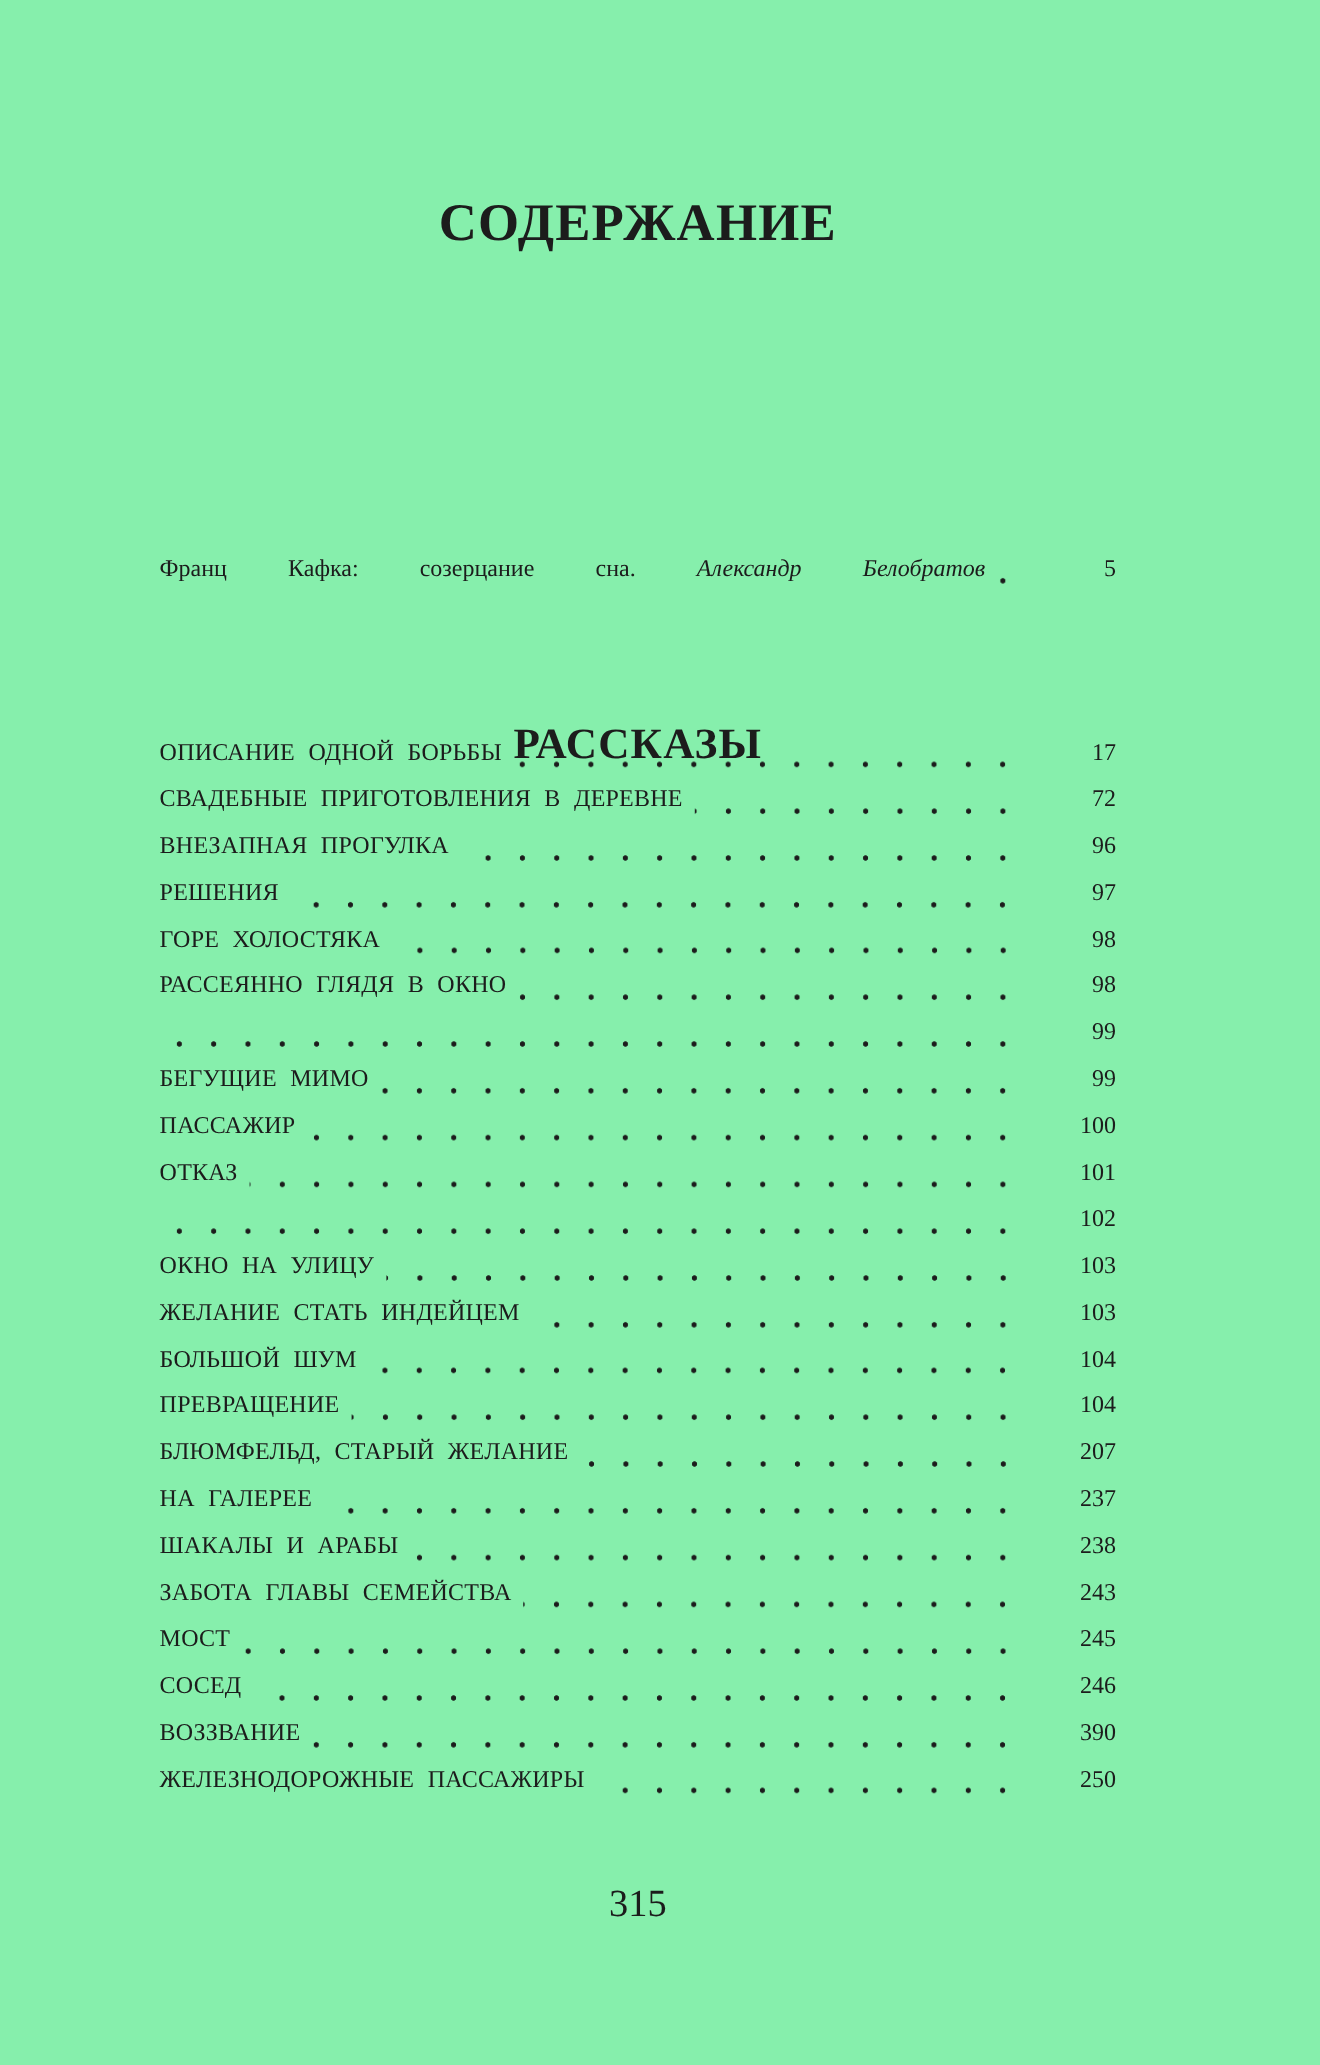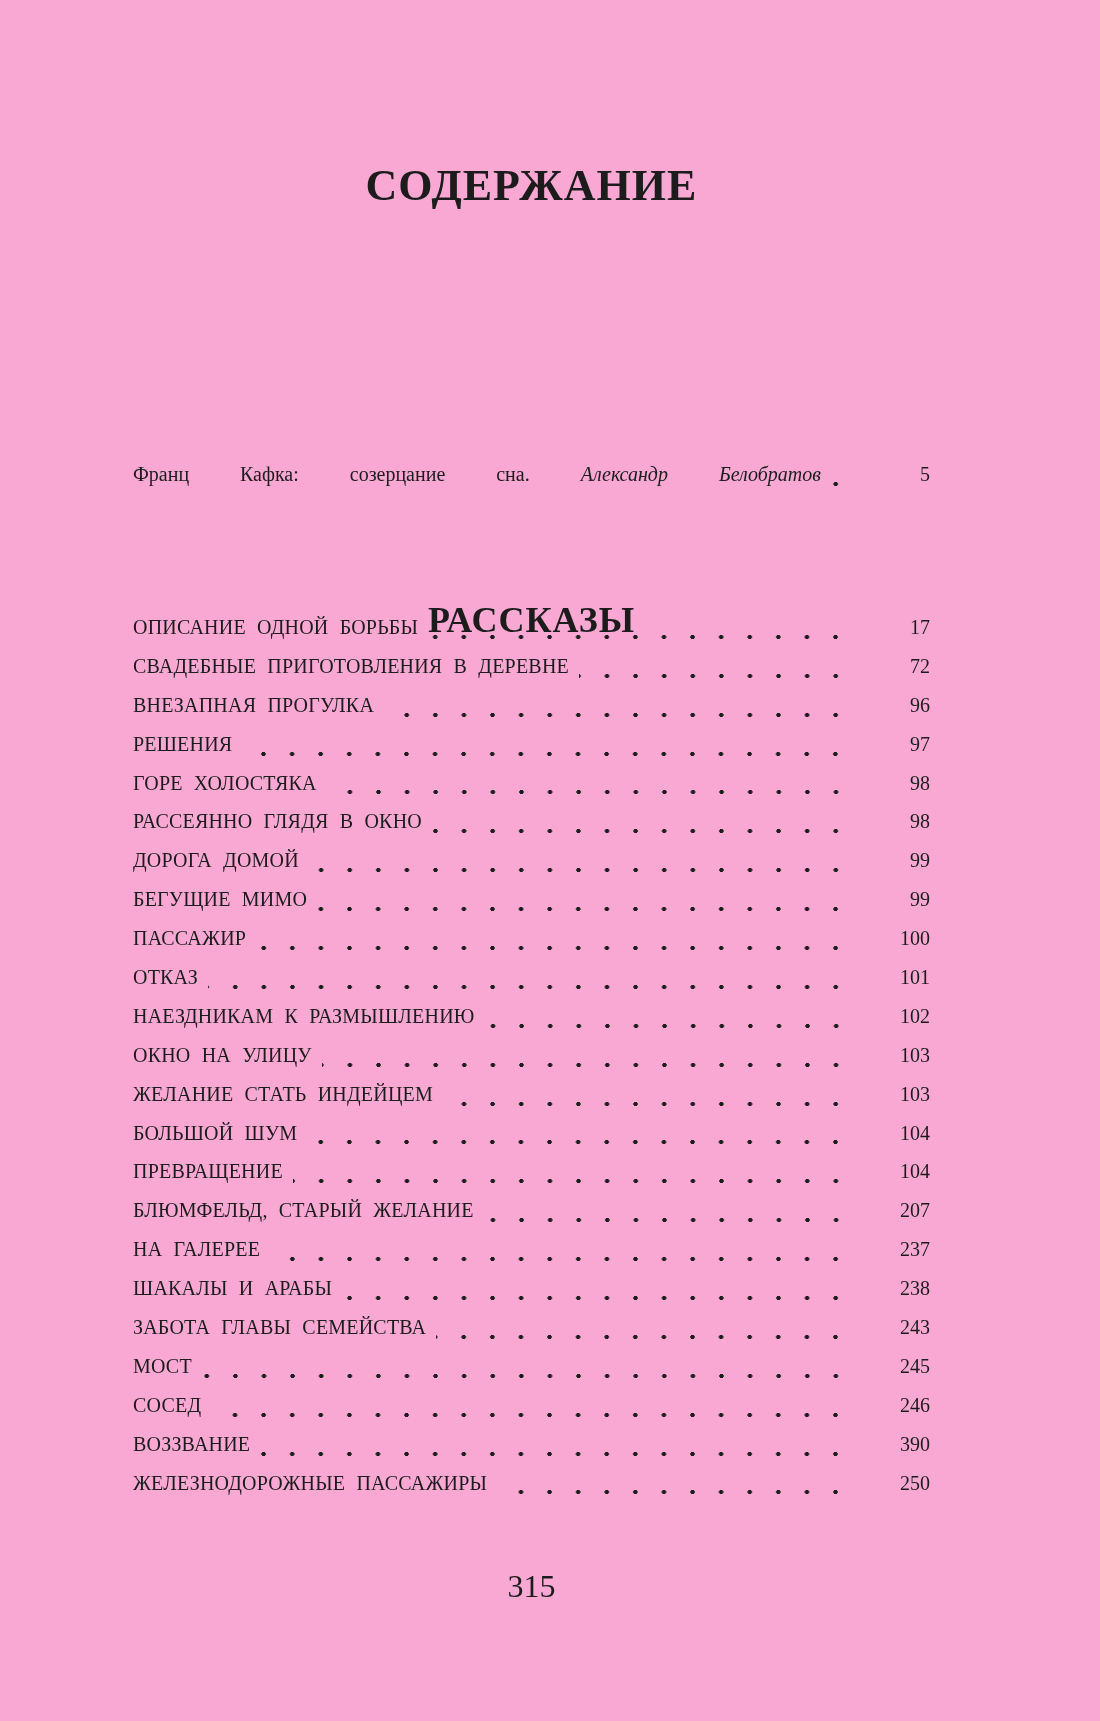--- a/index.html
+++ b/index.html
@@ -91,21 +91,21 @@
   .folio {
     top: 1570px;
     font-size: 32px;
     line-height: 32px;
     text-align: center;
   }
 </style>
 </head>
 <body>
 
-<div class="page" style="color: rgb(28, 28, 28); background: #f9a8d4;">
+<div class="page" style="color: rgb(28, 28, 28); background: #86efac;">
 
   <h1 class="col toc-title">СОДЕРЖАНИЕ</h1>
 
   <div class="col row intro-row">
     <span class="intro-text"><span>Франц Кафка: созерцание сна.</span> <span class="author">Александр Белобратов</span></span>
     <span class="leader"></span>
     <span class="page-num">5</span>
   </div>
 
   <h2 class="col section-header">РАССКАЗЫ</h2>
@@ -142,21 +142,20 @@
         <span class="page-num">98</span>
       </li>
 
       <li class="row">
         <span class="entry-title">РАССЕЯННО ГЛЯДЯ В ОКНО</span>
         <span class="leader"></span>
         <span class="page-num">98</span>
       </li>
 
       <li class="row">
-        <span class="entry-title">ДОРОГА ДОМОЙ</span>
         <span class="leader"></span>
         <span class="page-num">99</span>
       </li>
 
       <li class="row">
         <span class="entry-title">БЕГУЩИЕ МИМО</span>
         <span class="leader"></span>
         <span class="page-num">99</span>
       </li>
 
@@ -166,21 +165,20 @@
         <span class="page-num">100</span>
       </li>
 
       <li class="row">
         <span class="entry-title">ОТКАЗ</span>
         <span class="leader"></span>
         <span class="page-num">101</span>
       </li>
 
       <li class="row">
-        <span class="entry-title">НАЕЗДНИКАМ К РАЗМЫШЛЕНИЮ</span>
         <span class="leader"></span>
         <span class="page-num">102</span>
       </li>
 
       <li class="row">
         <span class="entry-title">ОКНО НА УЛИЦУ</span>
         <span class="leader"></span>
         <span class="page-num">103</span>
       </li>
 

